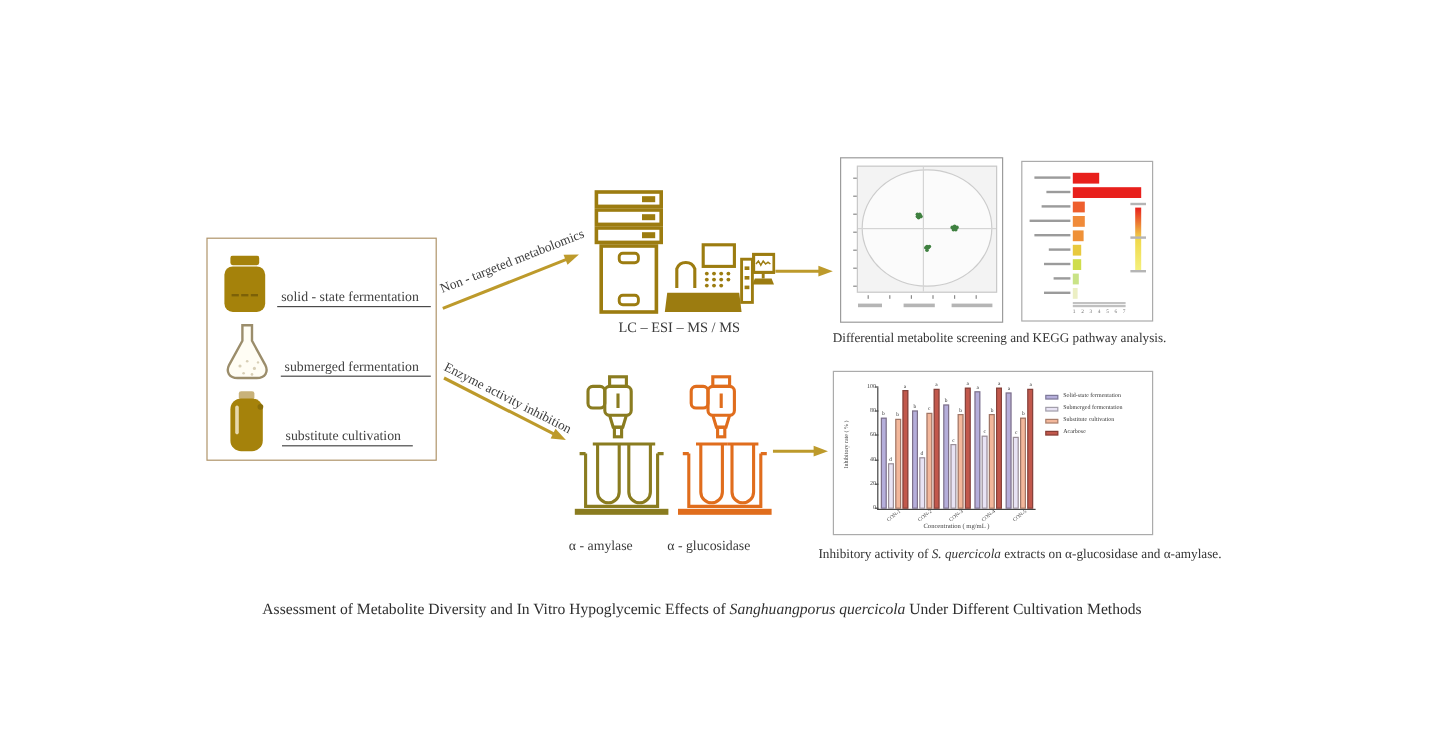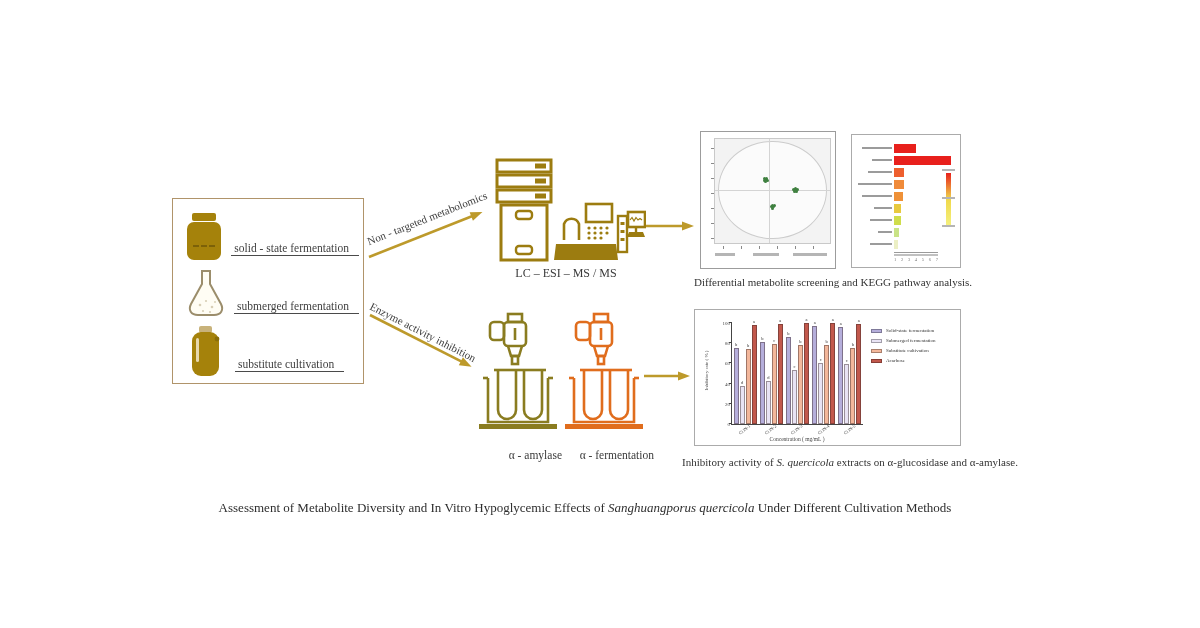--- a/index.html
+++ b/index.html
@@ -55,21 +55,21 @@
   .kegg-cb-cap { position:absolute; right:5px; width:13px; height:2px; background:#b5b5b5; }
   .kegg-xaxis { position:absolute; left:42px; right:22px; bottom:14px; height:1px; background:#9a9a9a; }
   .kegg-xticks { position:absolute; left:42px; right:22px; bottom:5px; display:flex; justify-content:space-between; font-size:4.5px; color:#777; }
   .kegg-xtitle { position:absolute; left:42px; right:22px; bottom:11px; height:2px; background:#c0c0c0; }
 
   .caption { font-size:11px; color:#333; text-align:center; }
   .caption-top { left:663px; top:276px; width:340px; }
   .caption-bottom { left:650px; top:456px; width:400px; }
 
   
-  .enz-label { font-size:11.5px; color:#3a3a3a; text-align:right;font-family:Liberation Serif, serif; }
+  .enz-label { font-size:11.5px; color:#3a3a3a; text-align:left;font-family:Liberation Serif, serif; }
   .enz-amylase-label { left:474px; top:449px; width:88px; }
   .enz-glucosidase-label { left:556px; top:449px; width:98px; }
 
   
   .inh-panel { left:694px; top:309px; width:267px; height:137px; border:1px solid #ababab; background:#fff; }
   .inh-ylabel { position:absolute; left:-24px; top:58px; width:70px; text-align:center; font-size:5px; color:#444; transform:rotate(-90deg); }
   .inh-plot { position:absolute; left:36px; top:13px; width:132px; height:102px; border-left:1px solid #444; border-bottom:1px solid #444; display:flex; justify-content:space-around; align-items:flex-end; }
   .inh-ytick { position:absolute; left:-16px; width:14px; text-align:right; font-size:5px; color:#444; transform:translateY(2.5px); }
   .inh-ytickmark { position:absolute; left:-3px; width:3px; height:1px; background:#444; }
   .bar-group { position:relative; display:flex; align-items:flex-end; gap:1px; height:100%; }
@@ -374,21 +374,21 @@
       <line x1="5" y1="66" x2="10" y2="66"></line>
         <line x1="70" y1="66" x2="75" y2="66"></line>
       <path d="M20 58 v40 a9 9 0 0 0 18 0 v-40"></path>
       <line x1="16" y1="58" x2="42" y2="58"></line>
       <path d="M46 58 v40 a9 9 0 0 0 18 0 v-40"></path>
       <line x1="42" y1="58" x2="68" y2="58"></line>
     </g>
     <rect x="1" y="112" width="78" height="5" fill="#e06d1d"></rect>
   </svg>
   <div class="abs enz-label enz-amylase-label">α - amylase</div>
-  <div class="abs enz-label enz-glucosidase-label">α - fermentation</div>
+  <div class="abs enz-label enz-glucosidase-label">α - glucosidase</div>
 
   <div class="abs inh-panel">
     <div class="inh-ylabel">Inhibitory rate ( % )</div>
     <div class="inh-plot">
         <div class="inh-ytick" style="bottom: 0%;">0</div>
         <div class="inh-ytickmark" style="bottom: 0%;"></div>
         <div class="inh-ytick" style="bottom: 20%;">20</div>
         <div class="inh-ytickmark" style="bottom: 20%;"></div>
         <div class="inh-ytick" style="bottom: 40%;">40</div>
         <div class="inh-ytickmark" style="bottom: 40%;"></div>

